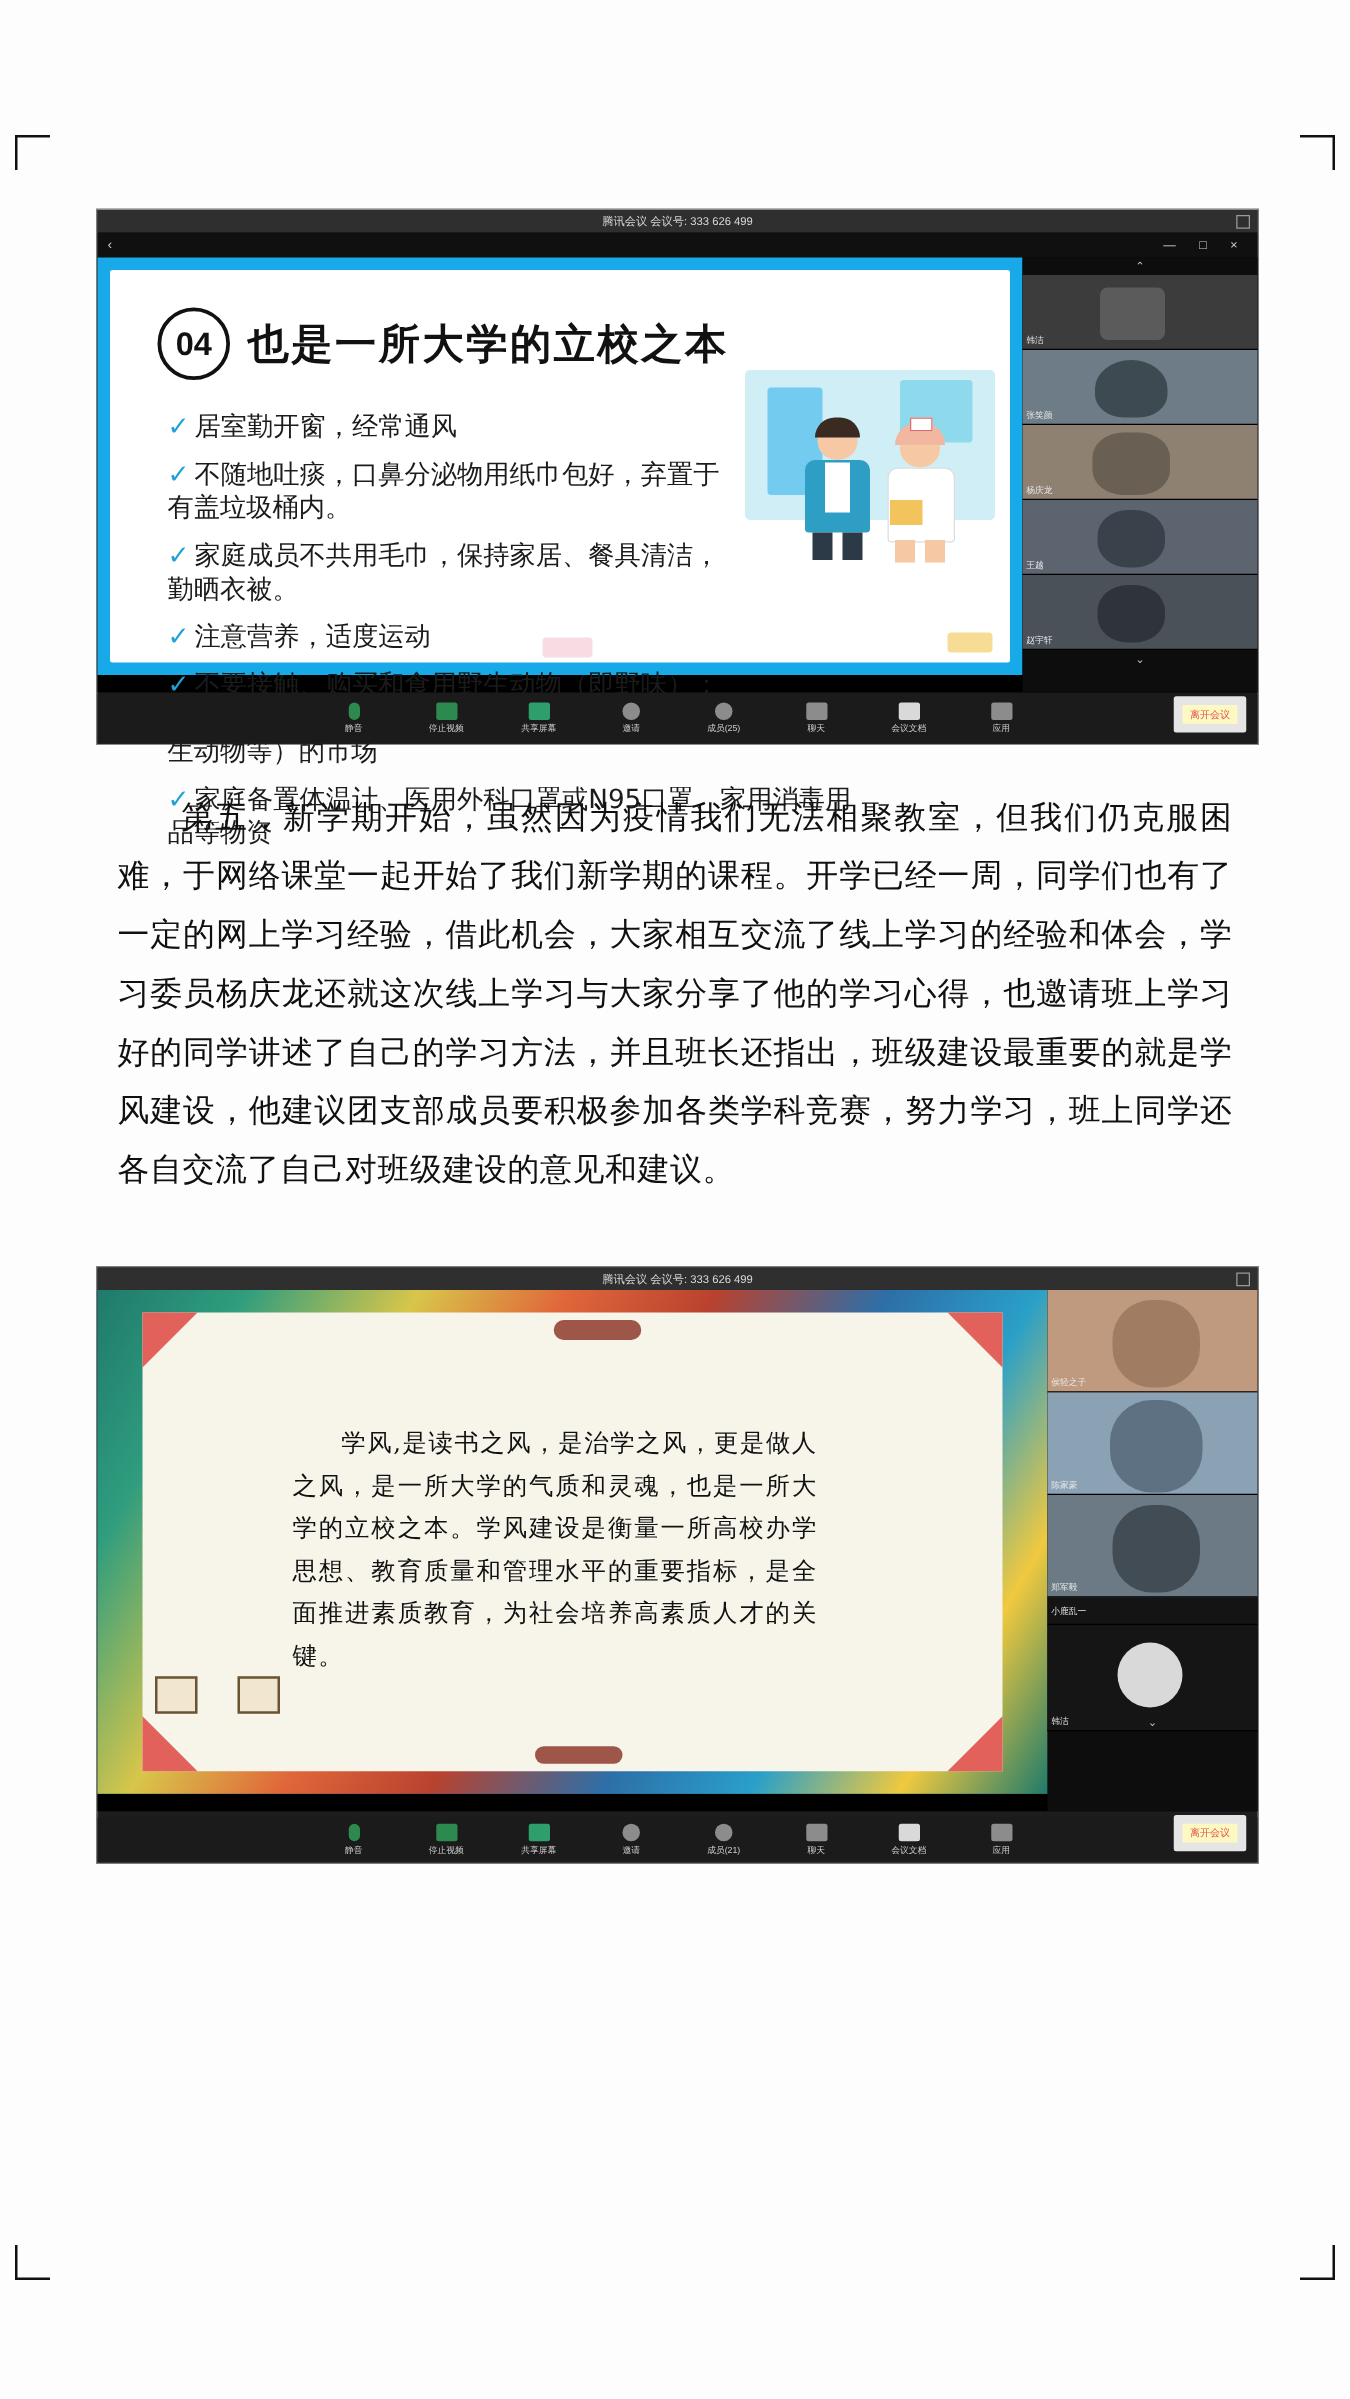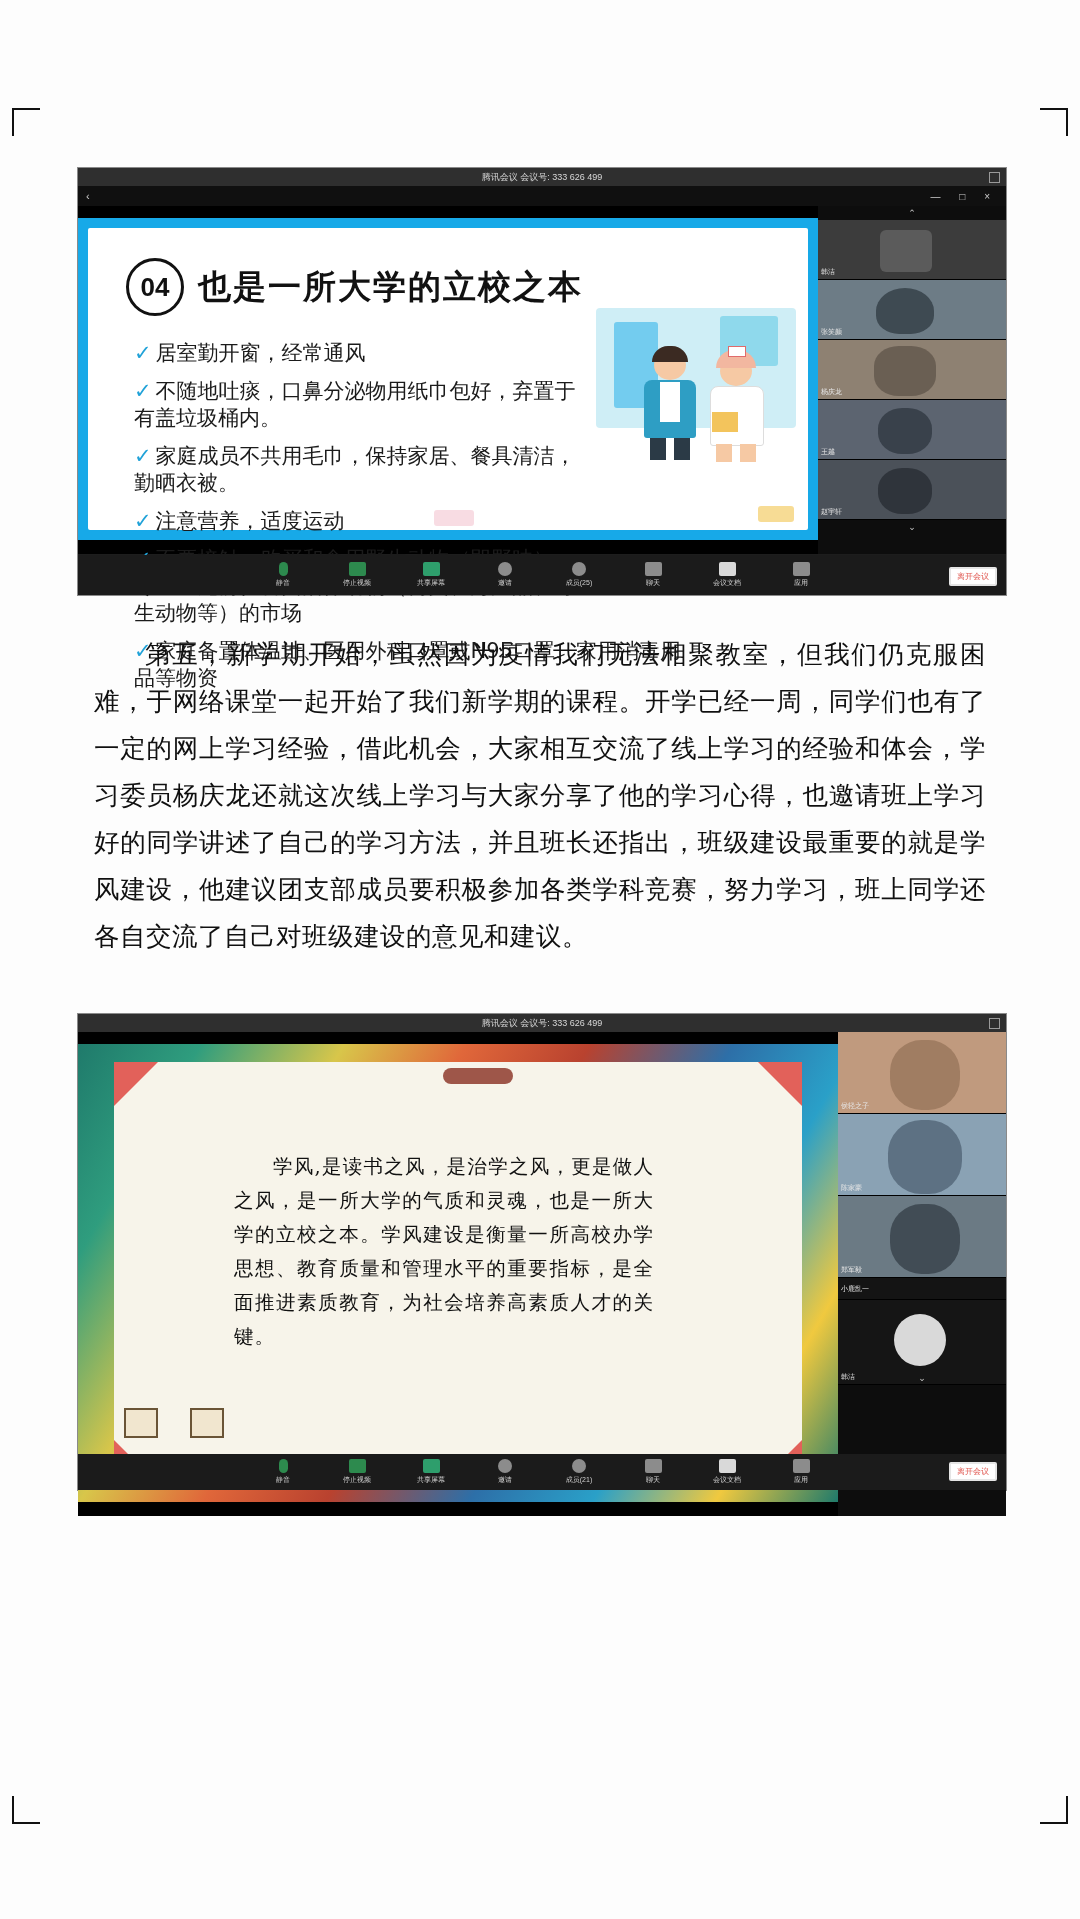--- a/index.html
+++ b/index.html
@@ -44,41 +44,41 @@
   .titlebar .expand{position:absolute;right:6px;top:4px;width:9px;height:9px;border:1px solid #9a9a9a;}
   .subbar{
     height:20px;background:#101010;position:relative;
     display:flex;align-items:center;
     font-family:"Liberation Sans",sans-serif;
   }
   .subbar .back{color:#cfcfcf;font-size:11px;margin-left:8px;}
   .subbar .wctrl{position:absolute;right:8px;top:5px;color:#cfcfcf;font-size:10px;letter-spacing:8px;}
 
   .stage{position:relative;background:#000;}
-  .slidearea{position:absolute;left:0;top:0;bottom:14px;background:#17a9e8;margin-top:12px;}
+  .slidearea{position:absolute;left:0;top:0;bottom:14px;background:#17a9e8;}
   .slide-inner{position:absolute;background:#ffffff;border-radius:2px;}
 
   .rosterpane{position:absolute;right:0;top:0;bottom:0;background:#0d0d0d;}
   .tile{position:relative;box-sizing:border-box;border-bottom:1px solid #000;overflow:hidden;}
   .tile .nm{
     position:absolute;left:3px;bottom:2px;color:#e6e6e6;font-size:7px;
     font-family:"Liberation Sans",sans-serif;white-space:nowrap;
   }
   .chev{color:#c9c9c9;font-size:9px;text-align:center;}
 
   .toolbar{
     position:absolute;left:0;right:0;bottom:0;background:#1b1b1b;
     display:flex;align-items:center;justify-content:center;gap:20px;
   }
   .tbitem{display:flex;flex-direction:column;align-items:center;justify-content:center;width:54px;}
   .tbitem .ic{width:17px;height:14px;border-radius:2px;}
   .tbitem .lb{color:#cfcfcf;font-size:7px;margin-top:2px;font-family:"Liberation Sans",sans-serif;}
   .leavebtn{
-    position:absolute;right:9px;bottom:9px;border:2px solid #e5e5e5;color:#e0564f;
-    font-size:8px;padding:2px 6px;border-radius:2px;background:#ffffff;
+    position:absolute;right:9px;bottom:9px;border:7px solid #e5e5e5;color:#e0564f;
+    font-size:8px;padding:2px 6px;border-radius:2px;background:#fef9c3;
     font-family:"Liberation Sans",sans-serif;
   }
 
   
   .s1-badge{
     width:52px;height:52px;border:3px solid #111;border-radius:50%;
     display:flex;align-items:center;justify-content:center;
     font-size:26px;color:#111;font-family:"Liberation Sans",sans-serif;font-weight:bold;
   }
   .s1-title{font-size:33px;color:#111;font-weight:bold;letter-spacing:2px;font-family:"DejaVu Sans",sans-serif;}
@@ -233,21 +233,21 @@
     <p>第五，新学期开始，虽然因为疫情我们无法相聚教室，但我们仍克服困难，于网络课堂一起开始了我们新学期的课程。开学已经一周，同学们也有了一定的网上学习经验，借此机会，大家相互交流了线上学习的经验和体会，学习委员杨庆龙还就这次线上学习与大家分享了他的学习心得，也邀请班上学习好的同学讲述了自己的学习方法，并且班长还指出，班级建设最重要的就是学风建设，他建议团支部成员要积极参加各类学科竞赛，努力学习，班上同学还各自交流了自己对班级建设的意见和建议。</p>
   </div>
 
   <div class="shot shot2">
 
     <div class="titlebar">
       <span>腾讯会议  会议号: 333 626 499</span>
       <span class="expand"></span>
     </div>
 
-    <div class="stage" style="height:484px;">
+    <div class="stage" style="height:417px;">
 
       <div class="slidearea" style="width:760px;background:#2c6f8f;">
 
         <div style="position:absolute;left:0;top:0;right:0;bottom:0;
           background:linear-gradient(120deg,#1f7a6b 0%,#2f9d7e 12%,#d8c64a 26%,#e0673a 38%,#b9422f 50%,#2d6fa8 64%,#2aa0c8 76%,#f0c93f 88%,#1f7a6b 100%);"></div>
 
         <div class="s2-paper" style="left:36px;top:18px;right:36px;bottom:18px;">
           <div class="s2-text" style="position:absolute;left:120px;top:88px;width:420px;text-indent:2em;">学风,是读书之风，是治学之风，更是做人之风，是一所大学的气质和灵魂，也是一所大学的立校之本。学风建设是衡量一所高校办学思想、教育质量和管理水平的重要指标，是全面推进素质教育，为社会培养高素质人才的关键。</div>
         </div>
 

